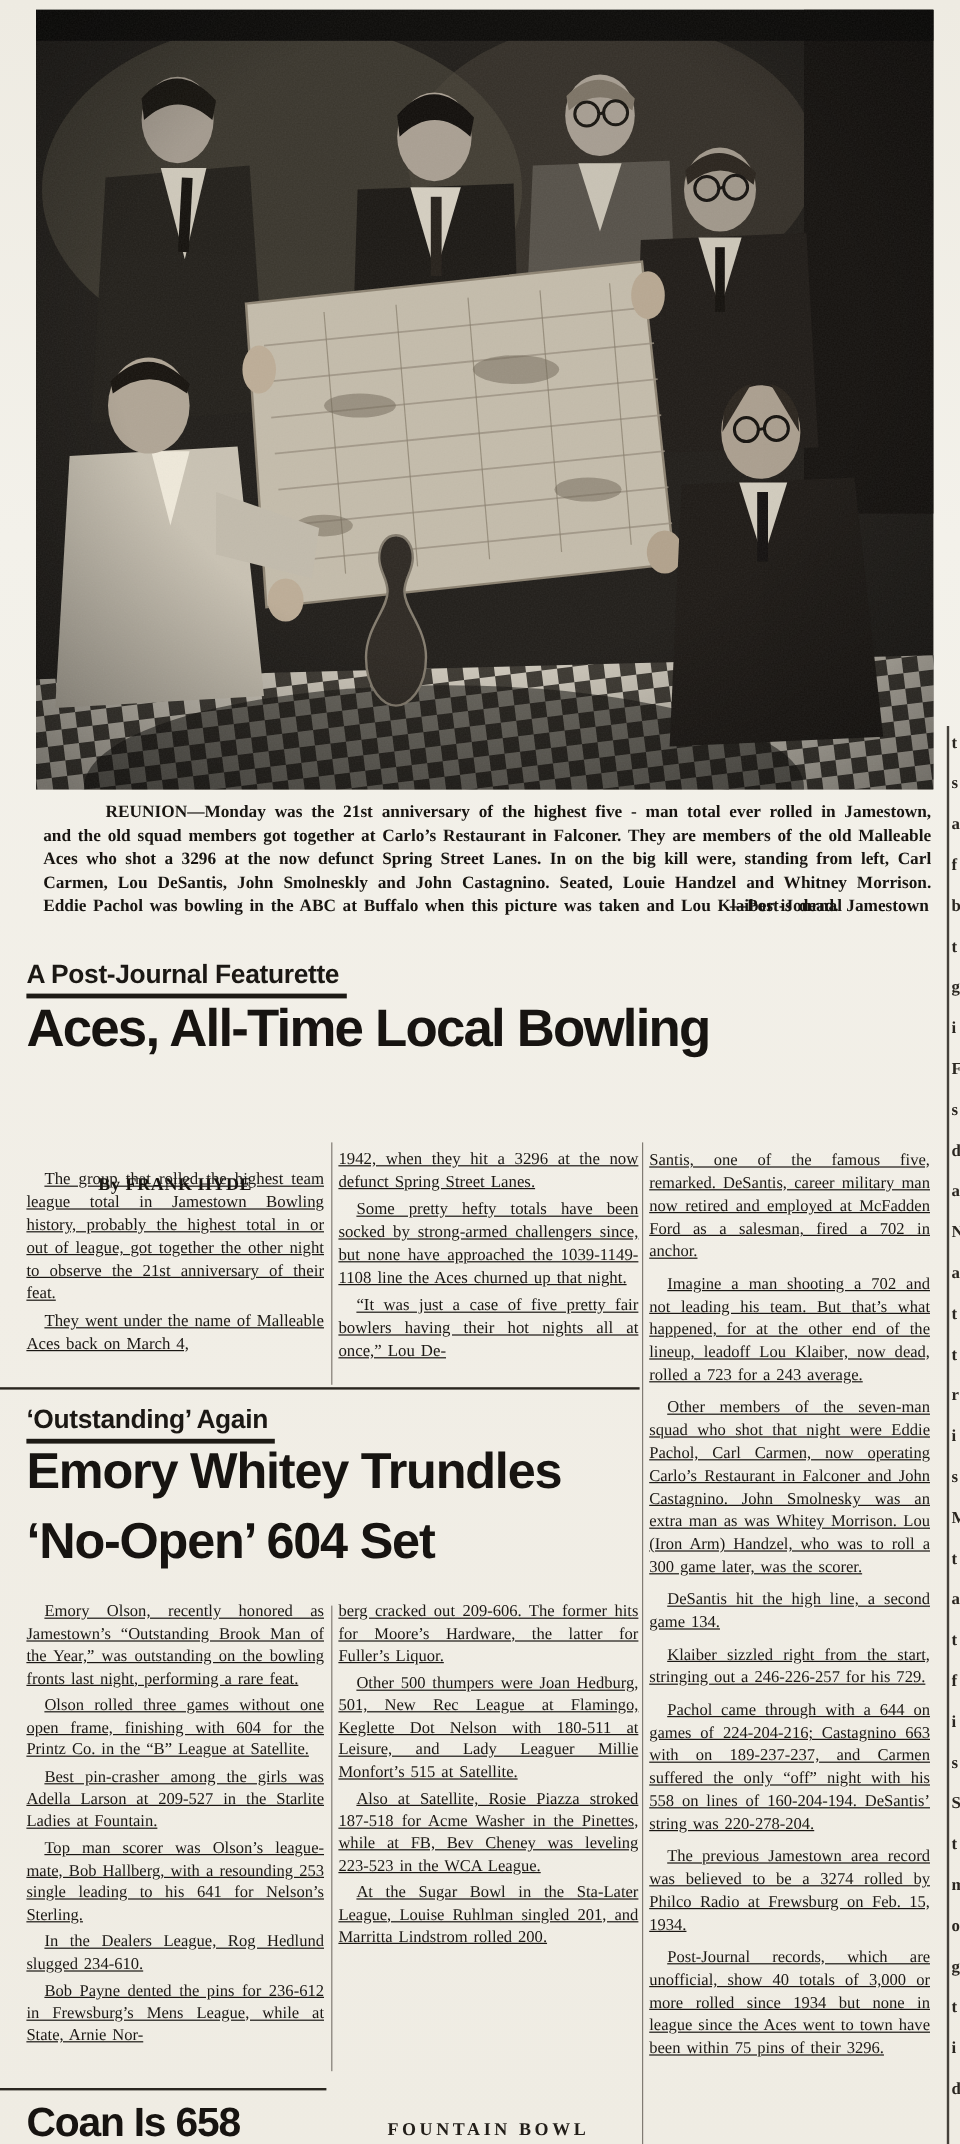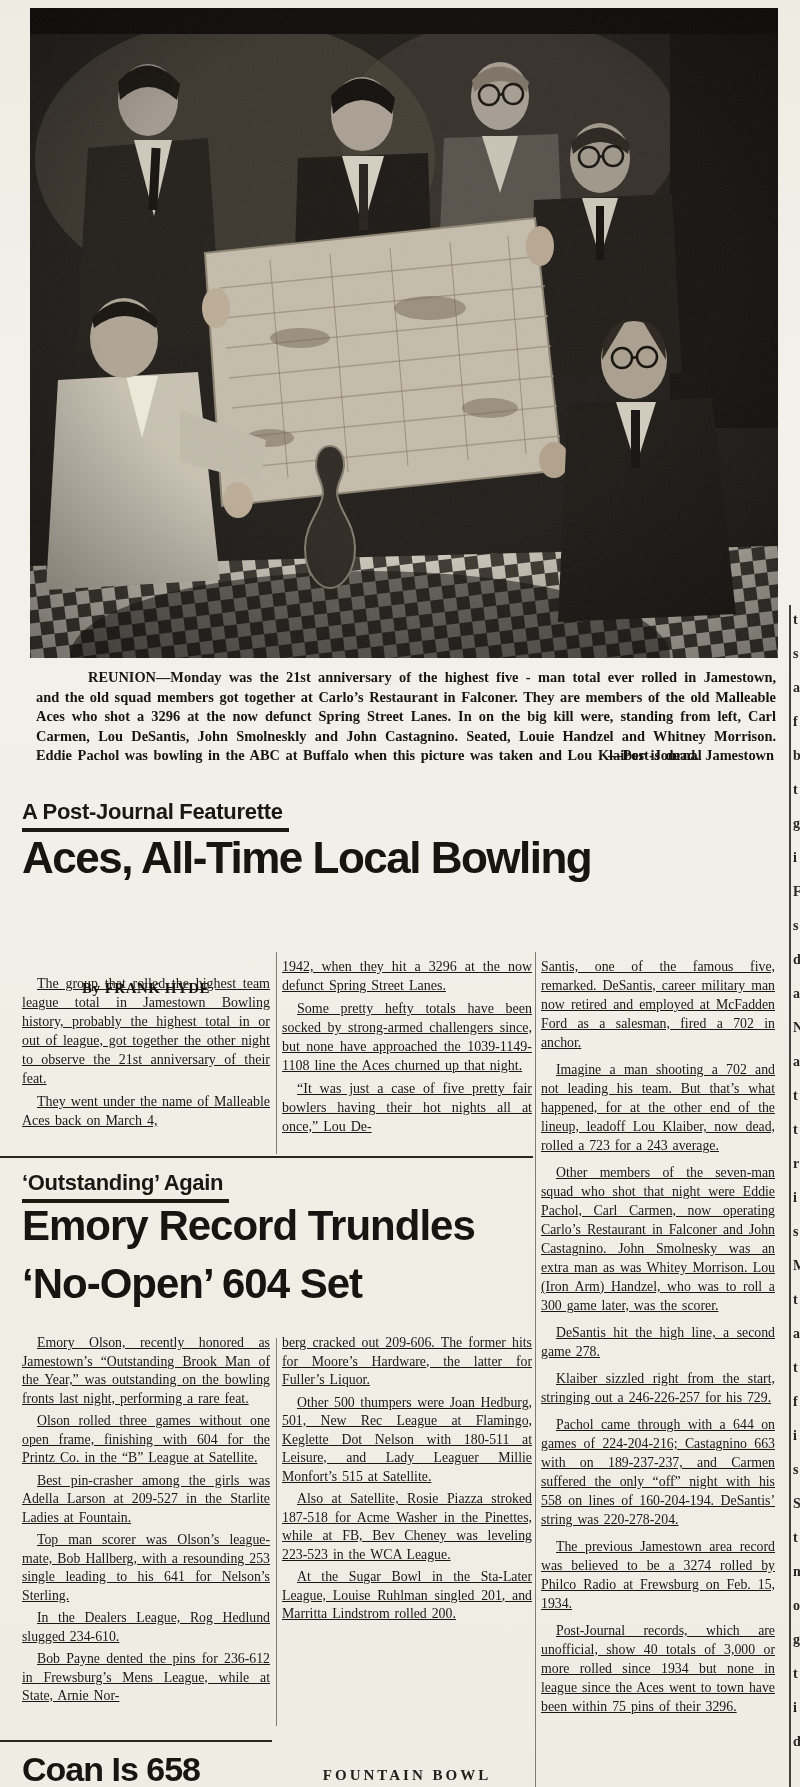--- a/index.html
+++ b/index.html
@@ -171,35 +171,35 @@
     </div>
   <div class="col c14" style="left:282px;top:957px;width:250px;">
       <p class="noindent">1942, when they hit a 3296 at the now defunct Spring Street Lanes.</p>
       <p>Some pretty hefty totals have been socked by strong-armed challengers since, but none have approached the 1039-1149-1108 line the Aces churned up that night.</p>
       <p>“It was just a case of five pretty fair bowlers having their hot nights all at once,” Lou De-</p>
     </div>
   <div class="col c13 gap8" style="left:541px;top:957px;width:234px;">
       <p class="noindent">Santis, one of the famous five, remarked. DeSantis, career military man now retired and employed at McFadden Ford as a salesman, fired a 702 in anchor.</p>
       <p>Imagine a man shooting a 702 and not leading his team. But that’s what happened, for at the other end of the lineup, leadoff Lou Klaiber, now dead, rolled a 723 for a 243 average.</p>
       <p>Other members of the seven-man squad who shot that night were Eddie Pachol, Carl Carmen, now operating Carlo’s Restaurant in Falconer and John Castagnino. John Smolnesky was an extra man as was Whitey Morrison. Lou (Iron Arm) Handzel, who was to roll a 300 game later, was the scorer.</p>
-      <p>DeSantis hit the high line, a second game 278.</p>
+      <p>DeSantis hit the high line, a second game 134.</p>
       <p>Klaiber sizzled right from the start, stringing out a 246-226-257 for his 729.</p>
       <p>Pachol came through with a 644 on games of 224-204-216; Castagnino 663 with on 189-237-237, and Carmen suffered the only “off” night with his 558 on lines of 160-204-194. DeSantis’ string was 220-278-204.</p>
       <p>The previous Jamestown area record was believed to be a 3274 rolled by Philco Radio at Frewsburg on Feb. 15, 1934.</p>
       <p>Post-Journal records, which are unofficial, show 40 totals of 3,000 or more rolled since 1934 but none in league since the Aces went to town have been within 75 pins of their 3296.</p>
     </div>
 
   <div class="vrule" style="left:276px;top:952px;height:202px;"></div>
   <div class="vrule" style="left:535px;top:952px;height:835px;"></div>
   <div class="hrule" style="left:0;top:1156px;width:533px;"></div>
 
   <div class="abs" style="left:22px;top:1170px;">
     <span class="kicker">‘Outstanding’ Again</span>
   </div>
-  <div class="abs headline2" style="left:22px;top:1198px;">Emory Record Trundles</div>
+  <div class="abs headline2" style="left:22px;top:1198px;">Emory Whitey Trundles</div>
   <div class="abs headline2" style="left:22px;top:1256px;">‘No-Open’ 604 Set</div>
 
   <div class="col c13b" style="left:22px;top:1334px;width:248px;">
       <p>Emory Olson, recently honored as Jamestown’s “Outstanding Brook Man of the Year,” was outstanding on the bowling fronts last night, performing a rare feat.</p>
       <p>Olson rolled three games without one open frame, finishing with 604 for the Printz Co. in the “B” League at Satellite.</p>
       <p>Best pin-crasher among the girls was Adella Larson at 209-527 in the Starlite Ladies at Fountain.</p>
       <p>Top man scorer was Olson’s league-mate, Bob Hallberg, with a resounding 253 single leading to his 641 for Nelson’s Sterling.</p>
       <p>In the Dealers League, Rog Hedlund slugged 234-610.</p>
       <p>Bob Payne dented the pins for 236-612 in Frewsburg’s Mens League, while at State, Arnie Nor-</p>
     </div>

